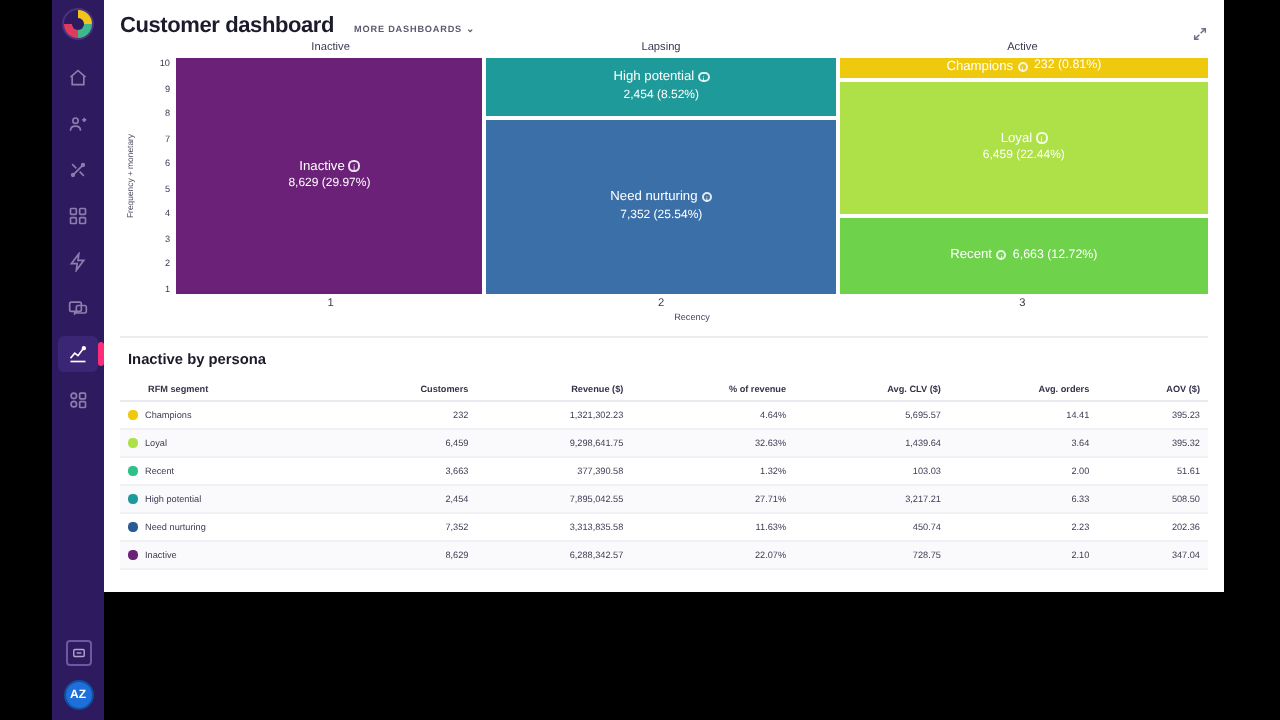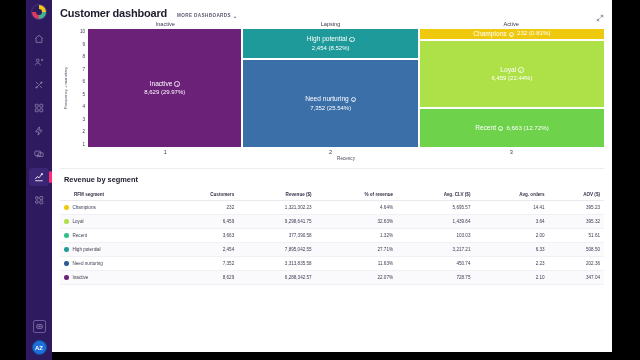--- a/index.html
+++ b/index.html
@@ -61,21 +61,21 @@
     width: 15px; height: 15px; border-radius: 50%;
     background: #1e6fd9; color: #fff;
     font-size: 6px; font-weight: bold;
     display: flex; align-items: center; justify-content: center;
     margin-bottom: 5px;
     border: 1px solid #0f4f9e;
   }
 
   
   .canvas {
-    flex: 1 1 auto; height: 352px;
+    flex: 1 1 auto; height: 296px;
     background: #ffffff;
     position: relative;
     overflow: hidden;
   }
 
   
   .header {
     display: flex; align-items: baseline;
     padding: 7px 0 0 8px;
   }
@@ -337,21 +337,21 @@
 
       <div class="xaxis" id="xaxis">
           <div class="x-tick" style="flex: 29.97 0 0px;">1</div>
           <div class="x-tick" style="flex: 34.06 0 0px;">2</div>
           <div class="x-tick" style="flex: 35.97 0 0px;">3</div>
         </div>
       <div class="xtitle">Recency</div>
     </section>
 
     <section class="panel">
-      <div class="panel-title">Revenue by segment</div>
+      <div class="panel-title">Inactive by persona</div>
       <table>
         <thead>
           <tr id="thead-row">
               <th class="first">RFM segment</th>
               <th>Customers</th>
               <th>Revenue ($)</th>
               <th>% of revenue</th>
               <th>Avg. CLV ($)</th>
               <th>Avg. orders</th>
               <th>AOV ($)</th>

